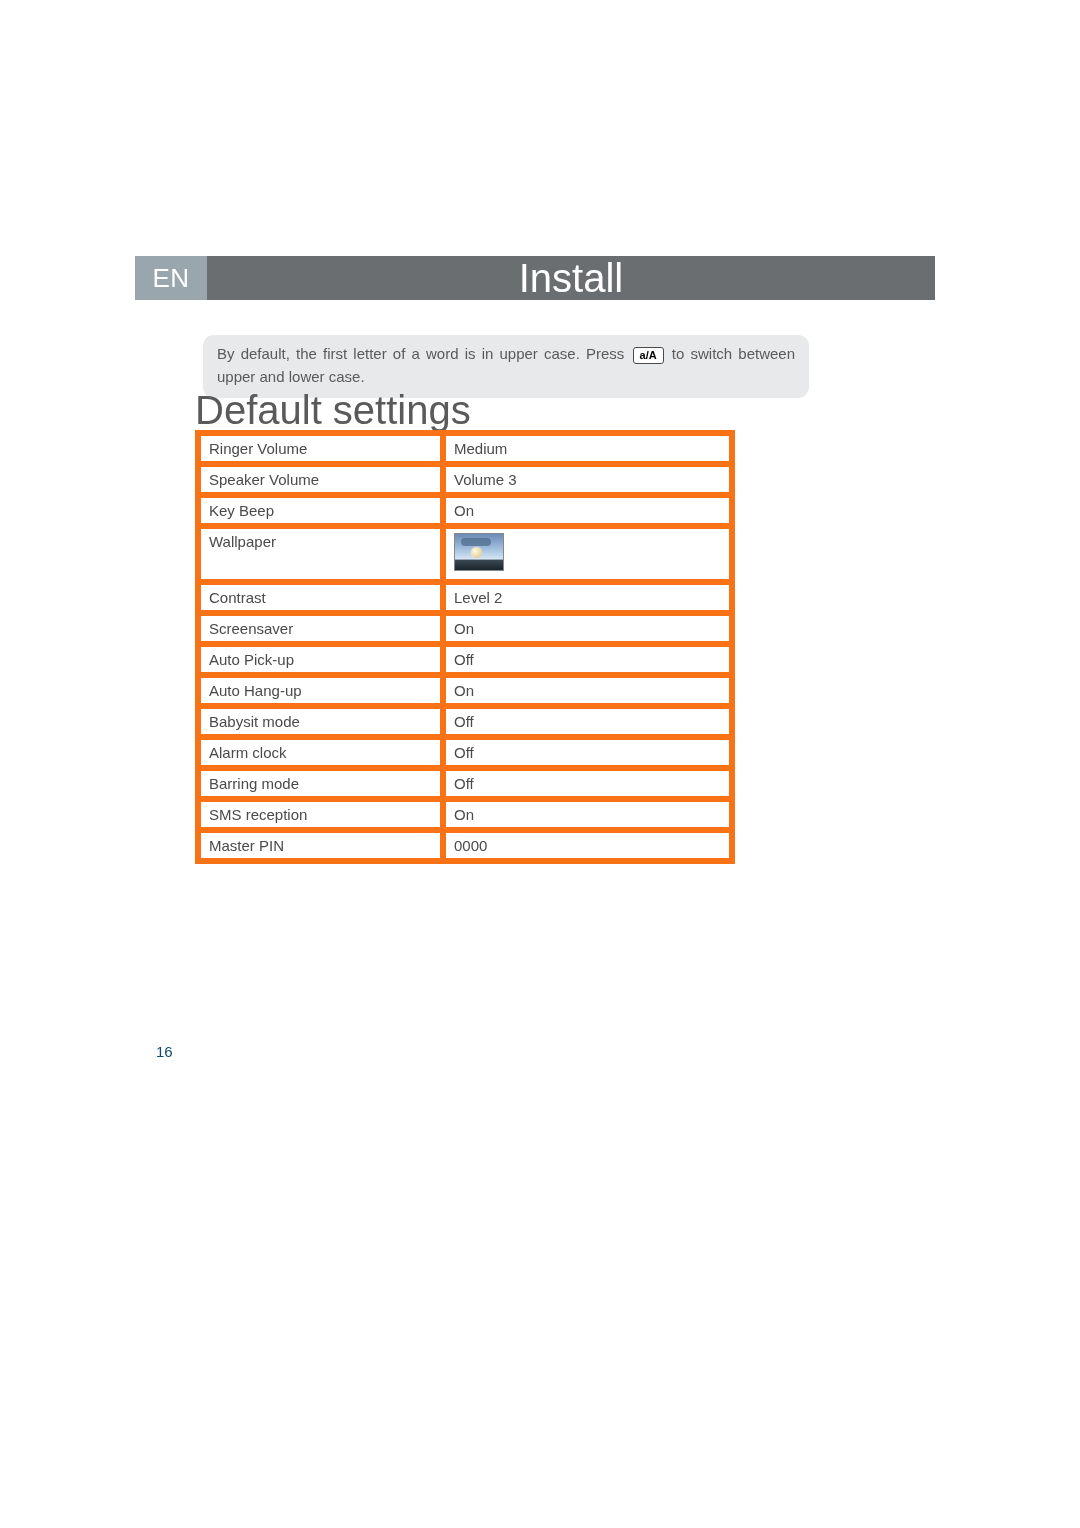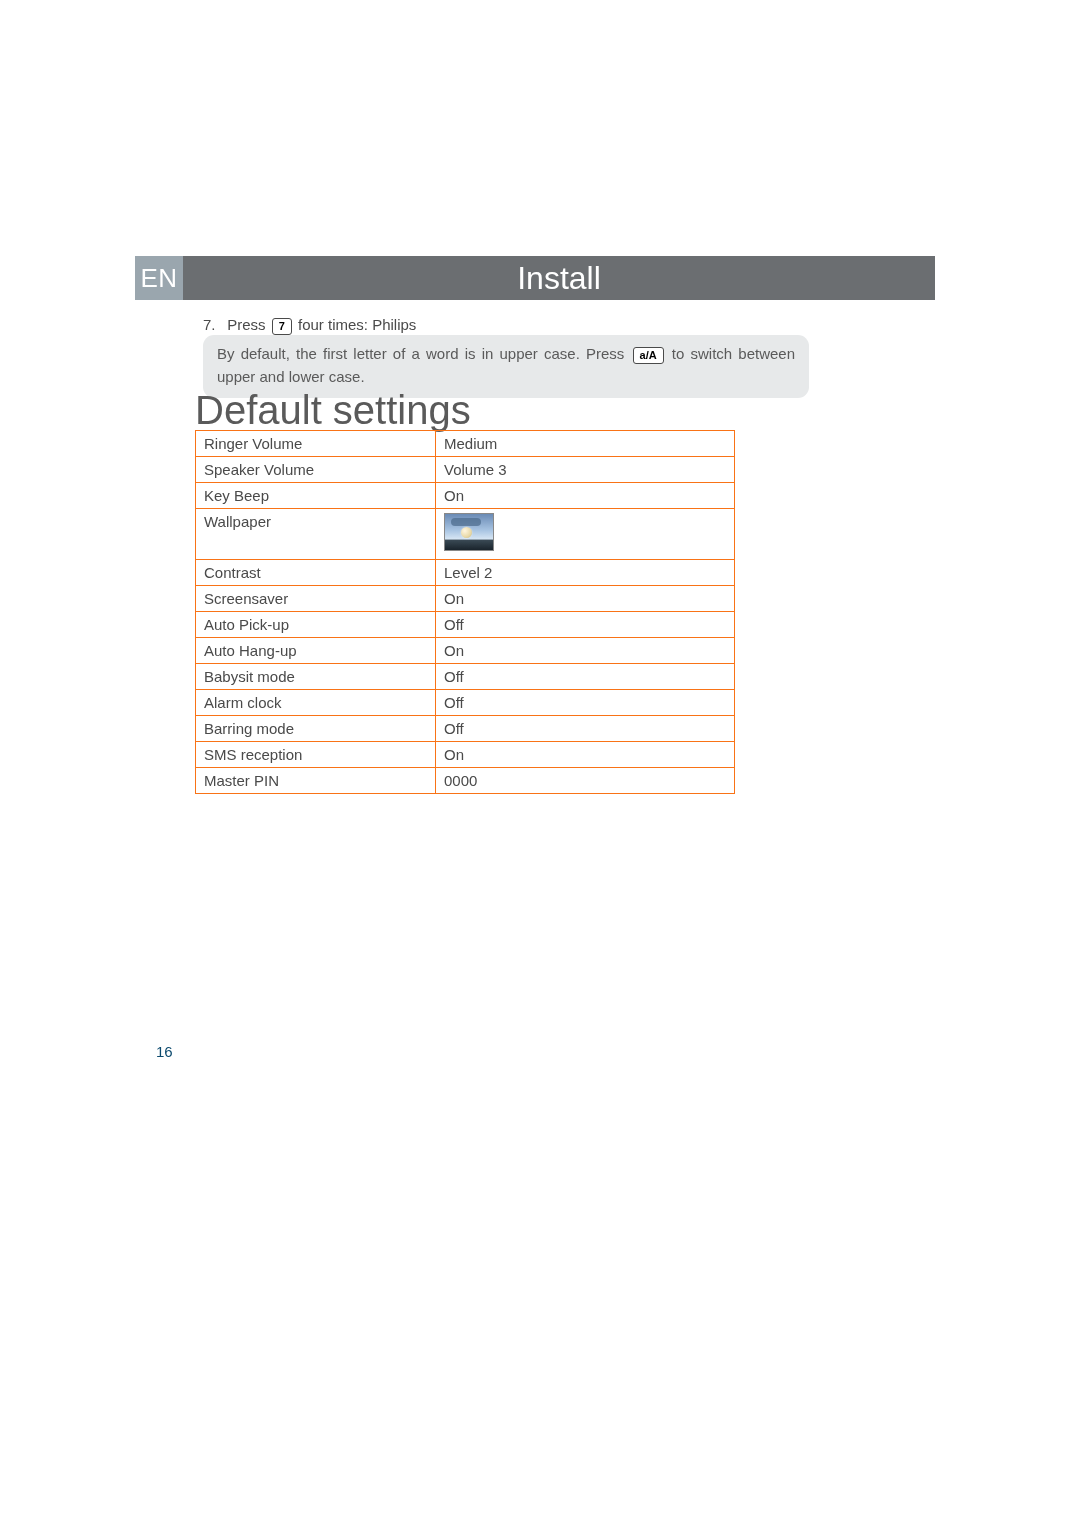--- a/index.html
+++ b/index.html
@@ -19,39 +19,39 @@
   }
   .header-row {
     position: absolute;
     left: 135px;
     top: 256px;
     width: 800px;
     height: 44px;
     display: flex;
   }
   .lang-box {
-    width: 48px;
+    width: 72px;
     height: 44px;
     background: #9aa6ae;
     color: #ffffff;
     display: flex;
     align-items: center;
     justify-content: center;
     font-size: 26px;
     letter-spacing: 0.5px;
   }
   .title-bar {
     flex: 1;
     height: 44px;
     background: #6b6e71;
     color: #ffffff;
     display: flex;
     align-items: center;
     justify-content: center;
-    font-size: 32px;
+    font-size: 40px;
     font-weight: 300;
   }
   .step-row {
     position: absolute;
     left: 203px;
     top: 316px;
     width: 700px;
     font-size: 15px;
     color: #4a4a4a;
   }
@@ -98,21 +98,21 @@
   .settings-table {
     position: absolute;
     left: 195px;
     top: 430px;
     border-collapse: collapse;
     width: 540px;
     font-size: 15px;
     color: #4a4a4a;
   }
   .settings-table td {
-    border: 1px solid #f97316;
+    border: 6px solid #f97316;
     padding: 4px 26px 4px 8px;
     vertical-align: top;
   }
   .settings-table td:first-child {
     width: 205px;
   }
   .wallpaper-cell {
     height: 42px;
   }
   .wallpaper-thumb {
@@ -154,26 +154,20 @@
 </head>
 <body>
 
 <div class="page">
 
   <div class="header-row">
     <div class="lang-box">EN</div>
     <div class="title-bar">Install</div>
   </div>
 
-  <div class="step-row">
-    <span class="step-num">7.</span>
-    <span>Press</span>
-    <span class="key-icon">7</span>
-    <span>four times: Philips</span>
-  </div>
 
   <div class="note-box">
     <span>By default, the first letter of a word is in upper case. Press</span>
     <span class="key-icon">a/A</span>
     <span>to switch between upper and lower case.</span>
   </div>
 
   <div class="section-heading">Default settings</div>
 
   <table class="settings-table">

